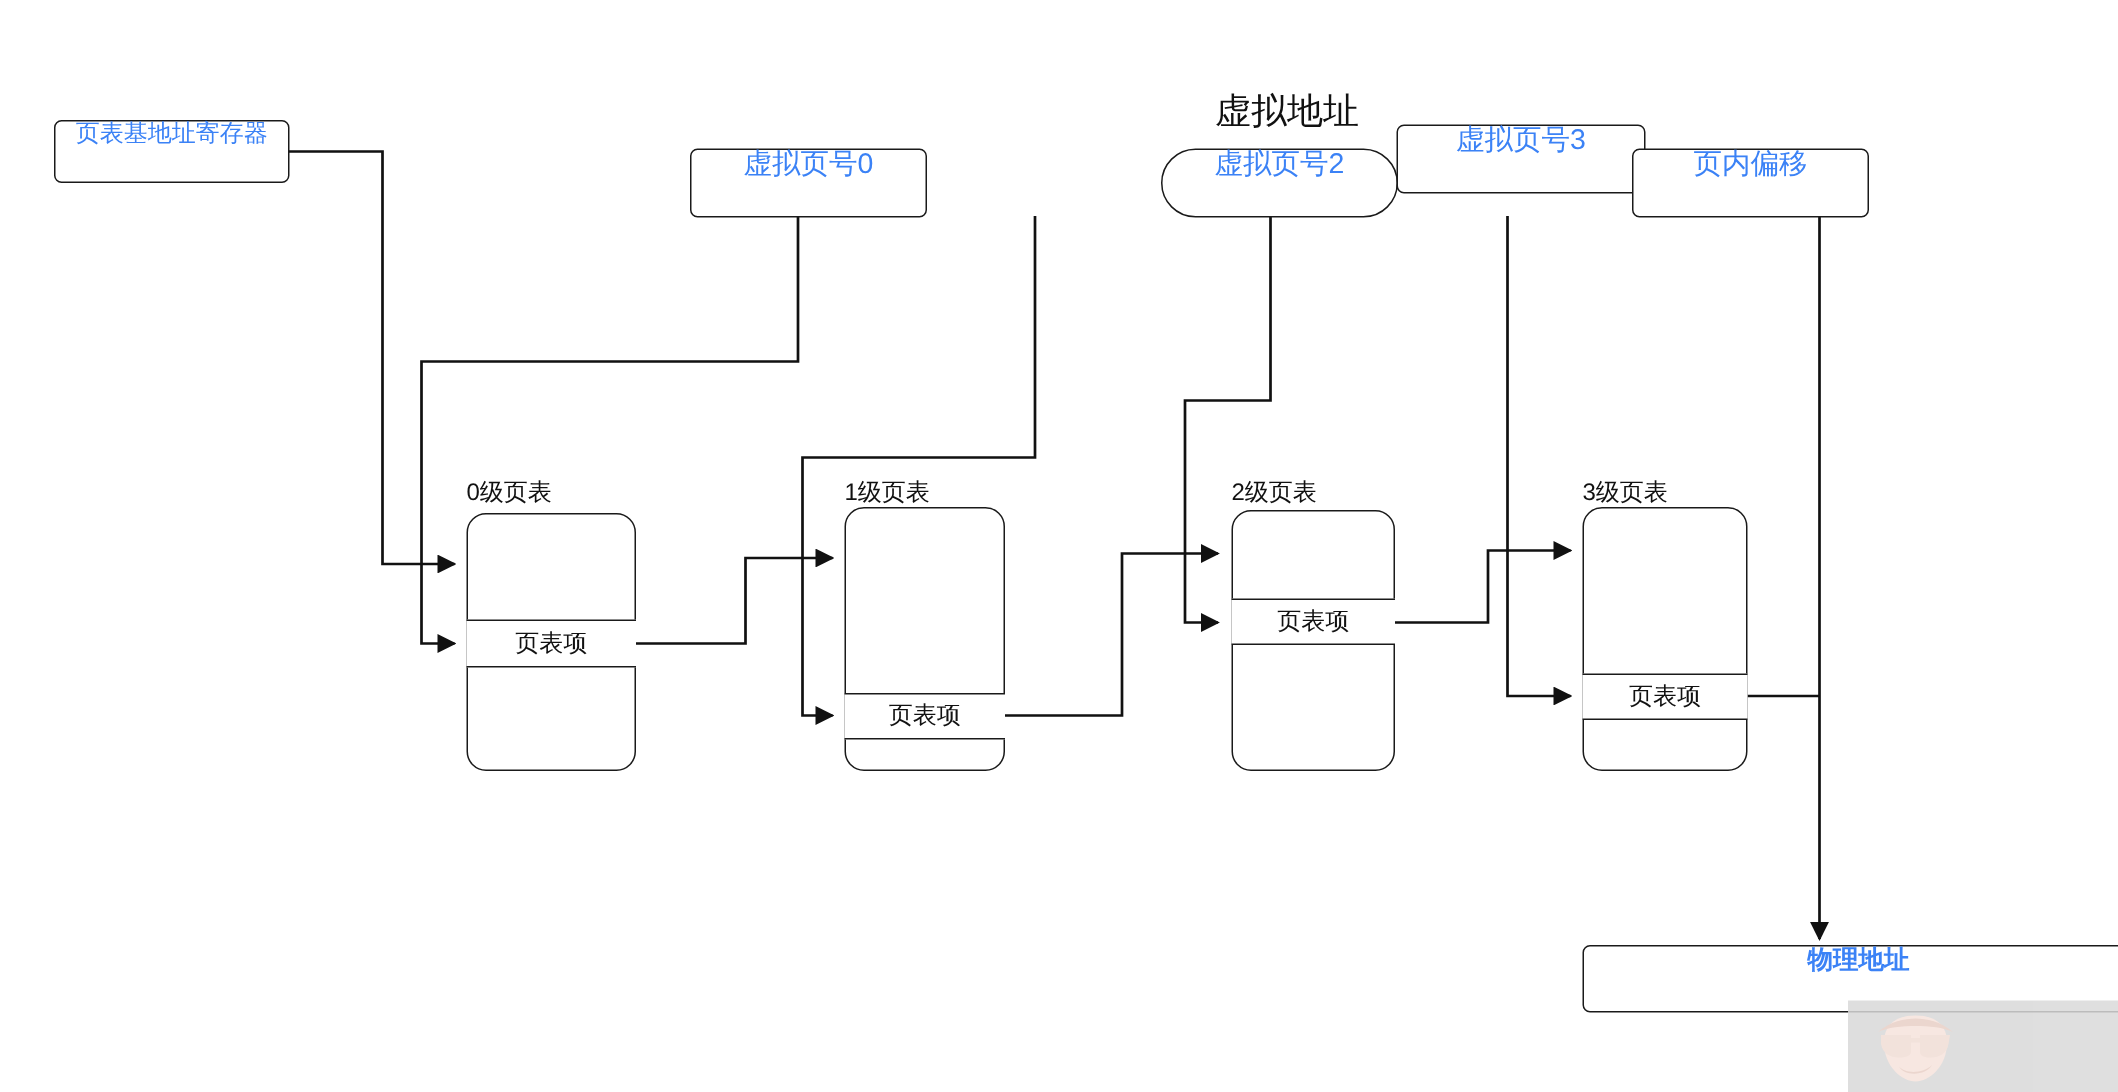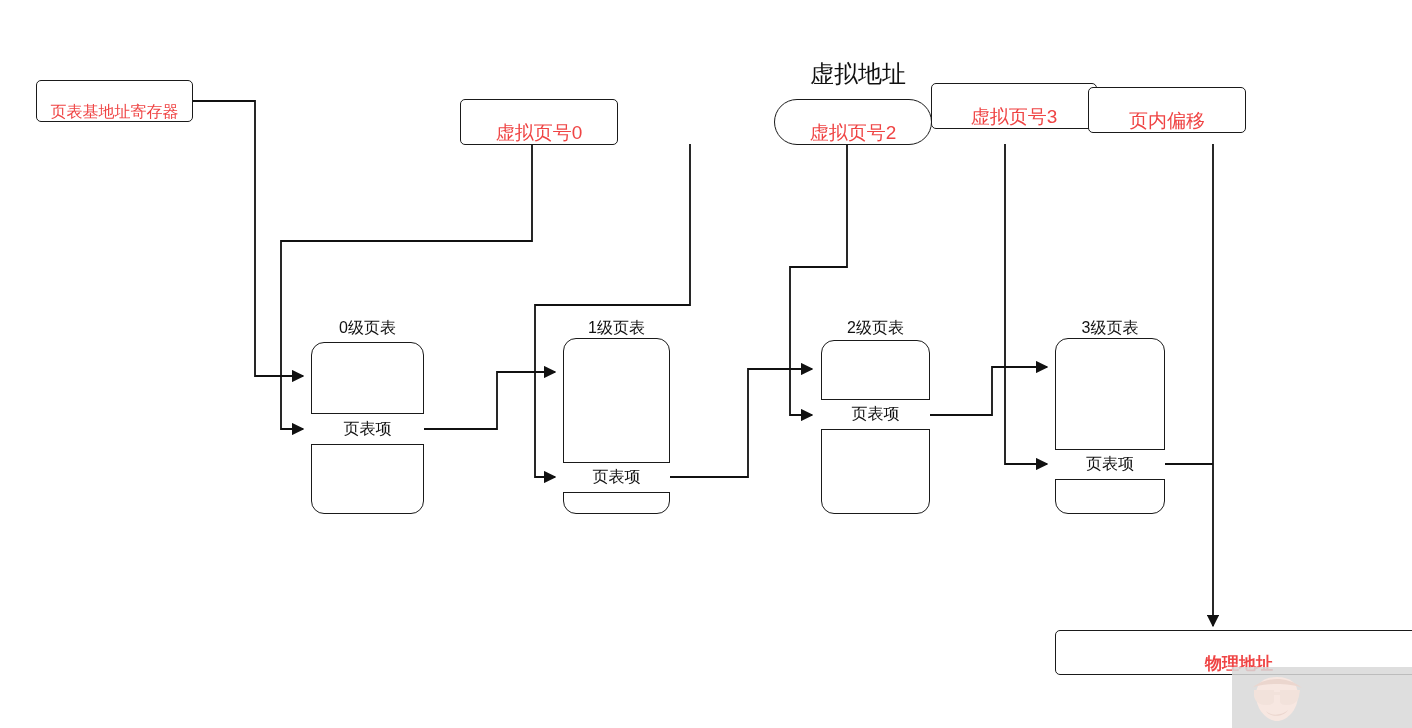--- a/index.html
+++ b/index.html
@@ -25,23 +25,23 @@
     width: 1412px;
     height: 728px;
     pointer-events: none;
   }
   .node {
     position: absolute;
     box-sizing: border-box;
     background: #ffffff;
     border: 1.6px solid #1a1a1a;
     display: flex;
-    align-items: flex-end;
+    align-items: flex-start;
     justify-content: center;
-    color: #ef4444;
+    color: #3b82f6;
     line-height: 1.1;
     white-space: nowrap;
   }
   .rounded-sm { border-radius: 5px; }
 
   
   .reg-box {
     font-size: 16px;
   }
 
@@ -54,21 +54,20 @@
   }
   .va-seg {
     font-size: 19px;
   }
 
   
   .pt-label {
     position: absolute;
     font-size: 16px;
     color: #111111;
-    text-align: center;
     white-space: nowrap;
   }
   .pt-body {
     position: absolute;
     box-sizing: border-box;
     border: 1.8px solid #1a1a1a;
     border-radius: 13px;
     background: #ffffff;
   }
   .pte-row {
@@ -146,21 +145,21 @@
 
   <div class="node rounded-sm va-seg" style="left:460px; top:99px; width:158px; height:46px;">
     <span>虚拟页号0</span>
   </div>
   <div class="node rounded-sm va-seg" style="left:774px; top:99px; width:158px; height:46px;border-radius:23px;">
     <span>虚拟页号2</span>
   </div>
   <div class="node rounded-sm va-seg" style="left:931px; top:83px; width:166px; height:46px;">
     <span>虚拟页号3</span>
   </div>
-  <div class="node rounded-sm va-seg" style="left:1088px; top:87px; width:158px; height:46px;">
+  <div class="node rounded-sm va-seg" style="left:1088px; top:99px; width:158px; height:46px;">
     <span>页内偏移</span>
   </div>
 
   <div class="pt-label" style="left:311px; top:318px; width:113px;">0级页表</div>
   <div class="pt-body" style="left:311px; top:342px; width:113px; height:172px;"></div>
   <div class="pte-row" style="left:311px; top:413px; width:113px; height:32px;">
     <span>页表项</span>
   </div>
 
   <div class="pt-label" style="left:563px; top:318px; width:107px;">1级页表</div>

